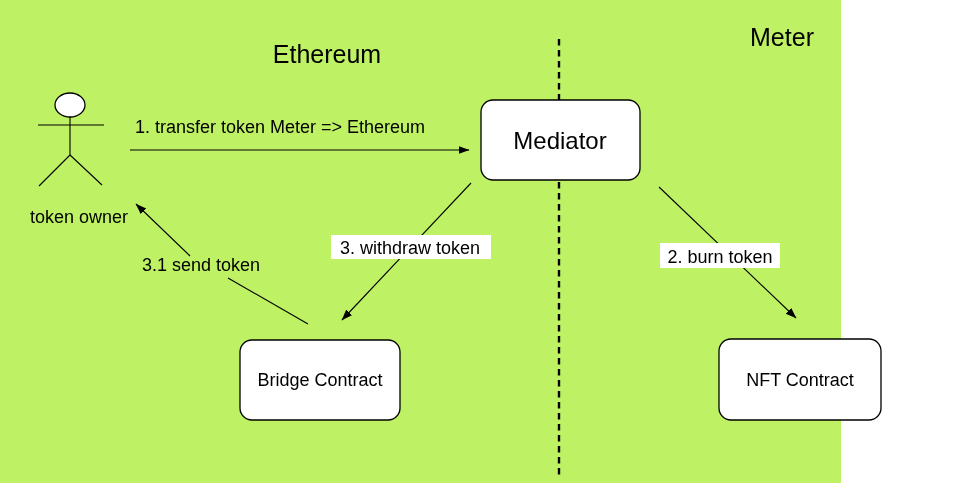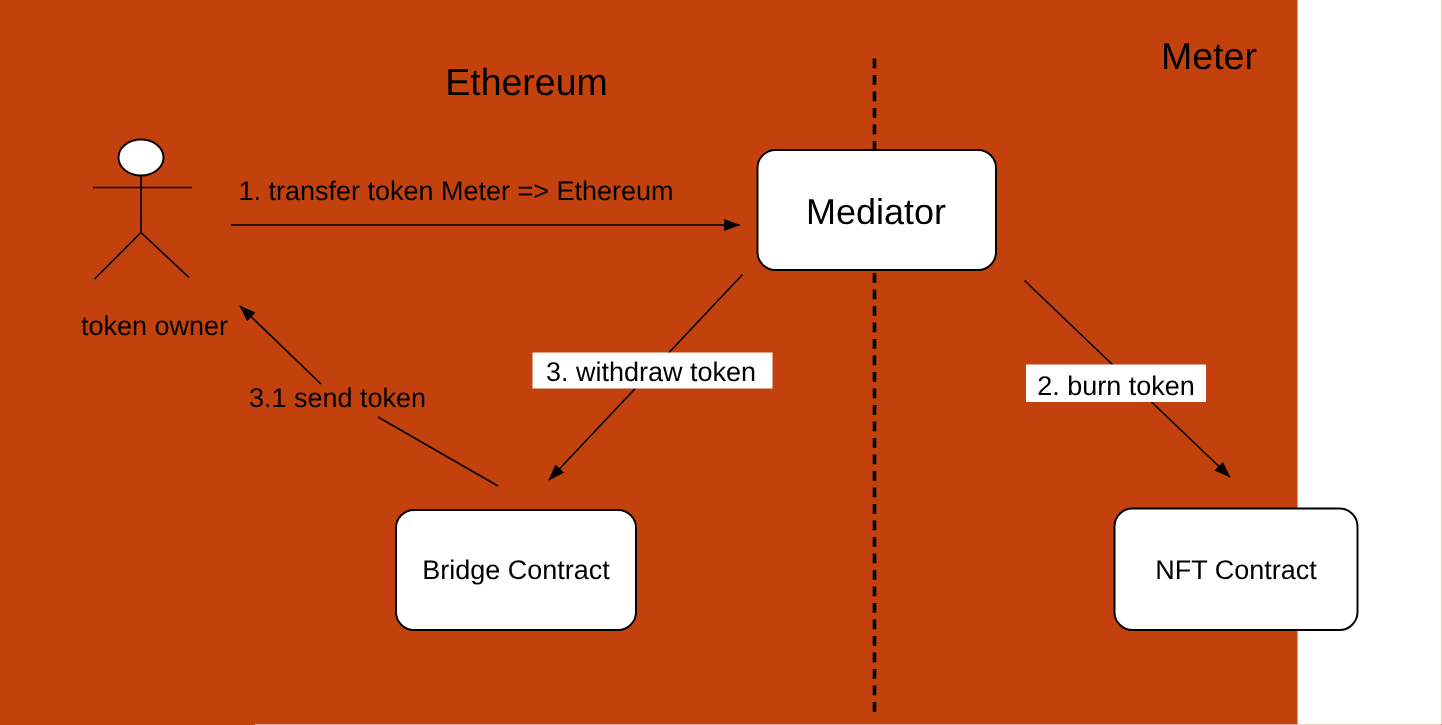--- a/index.html
+++ b/index.html
@@ -8,22 +8,21 @@
     background: #ffffff;
     width: 961px;
     height: 483px;
     overflow: hidden;
     font-family: "Liberation Sans", sans-serif;
   }
   .canvas-wrap {
     position: relative;
     width: 841px;
     height: 483px;
-    background: #c2410c;
-    padding-left: 24px;
+    background: #bef264;
   }
   svg { display: block; }
   .node-box {
     fill: #ffffff;
     stroke: #000000;
     stroke-width: 1.3;
   }
   .edge-line {
     stroke: #000000;
     stroke-width: 1.1;

